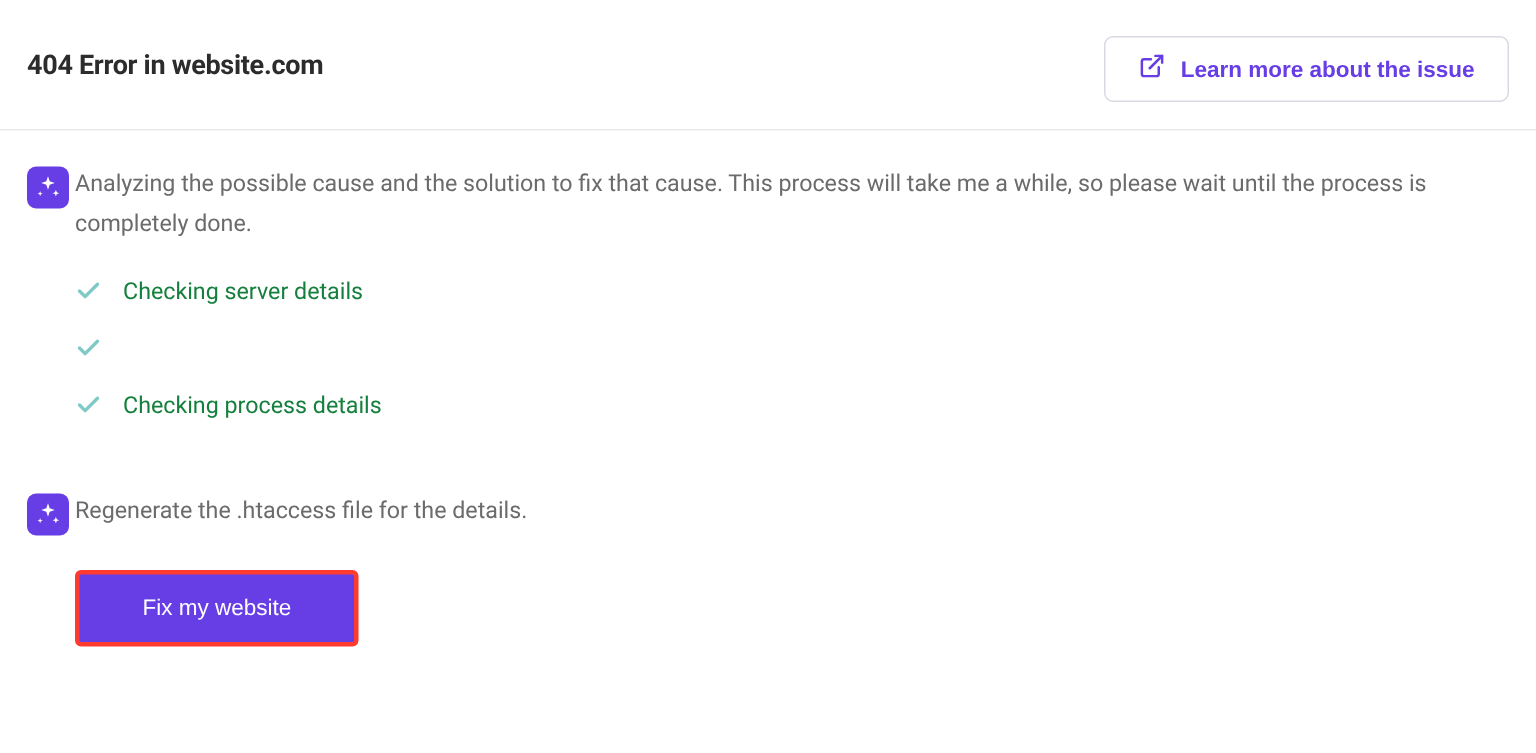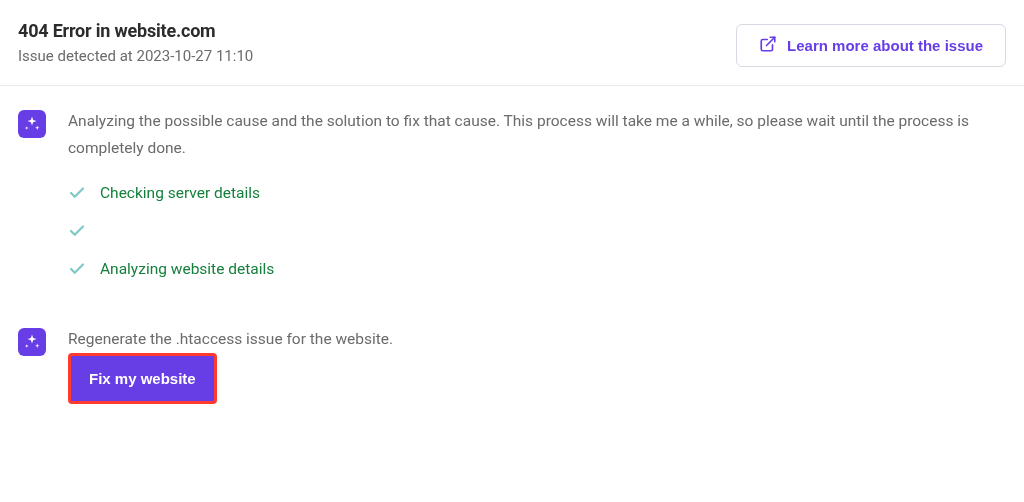--- a/index.html
+++ b/index.html
@@ -43,21 +43,21 @@
       cursor: pointer;
       margin-top: 6px;
     }
     .learn-btn svg { width: 18px; height: 18px; }
 
     .content { padding: 22px 18px 0 18px; }
 
     .block {
       display: flex;
       align-items: flex-start;
-      gap: 22px;
+      gap: 4px;
       margin-bottom: 38px;
     }
     .ai-badge {
       width: 28px;
       height: 28px;
       background: #673de6;
       border-radius: 6px;
       display: flex;
       align-items: center;
       justify-content: center;
@@ -82,37 +82,37 @@
       align-items: center;
       gap: 14px;
       padding: 10px 0;
       font-size: 15.5px;
       color: #15803d;
     }
     .check { width: 18px; height: 18px; flex-shrink: 0; }
 
     .fix-btn {
       display: inline-block;
+      margin-top: 26px;
       background: #673de6;
       color: #fff;
       font-size: 15px;
-      font-weight: 700;
-      padding: 14px 18px;
+      font-weight: 400;
+      padding: 14px 42px;
       border: 3px solid #ff3b30;
       border-radius: 4px;
       cursor: pointer;
     }
   </style>
 </head>
 <body>
 
 <div class="header">
   <div class="header-left">
     <div class="issue-title">404 Error in website.com</div>
-    <div class="issue-timestamp">Issue detected at 2023-10-27 11:10</div>
   </div>
   <button class="learn-btn">
     <span>
       <svg viewBox="0 0 24 24" fill="none" stroke="#673de6" stroke-width="2.2" stroke-linecap="round" stroke-linejoin="round">
         <path d="M18 13v6a2 2 0 0 1-2 2H5a2 2 0 0 1-2-2V8a2 2 0 0 1 2-2h6"></path>
         <polyline points="15 3 21 3 21 9"></polyline>
         <line x1="10" y1="14" x2="21" y2="3"></line>
       </svg>
     </span>
     <span>Learn more about the issue</span>
@@ -146,33 +146,33 @@
                 <polyline points="20 6 9 17 4 12"></polyline>
               </svg>
           </span>
         </li>
         <li>
           <span class="check">
             <svg viewBox="0 0 24 24" fill="none" stroke="#7fc9c7" stroke-width="3" stroke-linecap="round" stroke-linejoin="round">
                 <polyline points="20 6 9 17 4 12"></polyline>
               </svg>
           </span>
-          <span>Analyzing website details</span>
+          <span>Checking process details</span>
         </li>
       </ul>
     </div>
   </div>
 
   <div class="block">
     <div class="ai-badge">
       <svg viewBox="0 0 24 24" fill="#fff">
         <path d="M12 2l1.5 4.5L18 8l-4.5 1.5L12 14l-1.5-4.5L6 8l4.5-1.5L12 2z"></path>
         <path d="M19 14l.8 2.2L22 17l-2.2.8L19 20l-.8-2.2L16 17l2.2-.8L19 14z"></path>
         <path d="M5 15l.6 1.8L7.4 17.4 5.6 18 5 19.8 4.4 18 2.6 17.4 4.4 16.8 5 15z"></path>
       </svg>
     </div>
     <div class="block-body">
-      <p class="block-text">Regenerate the .htaccess issue for the website.</p>
+      <p class="block-text">Regenerate the .htaccess file for the details.</p>
       <button class="fix-btn">Fix my website</button>
     </div>
   </div>
 
 </div>
 
 </body></html>

